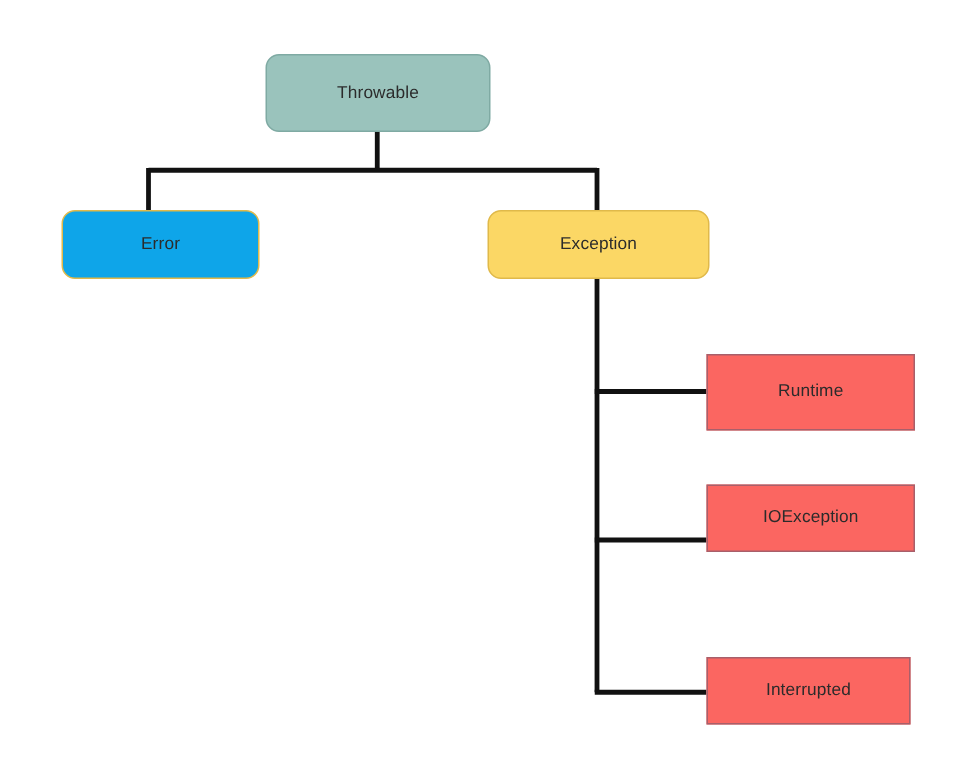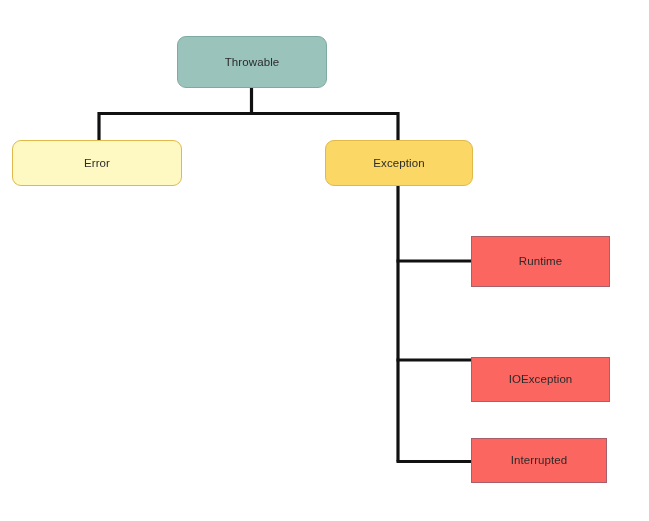--- a/index.html
+++ b/index.html
@@ -74,33 +74,33 @@
       <path d="M 396.5 360 L 471 360"></path>
 
       <path d="M 396.5 461.5 L 471 461.5"></path>
     </g>
   </svg>
 
   <div class="node node-rounded" style="left: 177px; top: 36px; width: 150px; height: 52px; background: rgb(154, 195, 188); border: 1px solid rgb(127, 170, 163); color: rgb(43, 43, 43);">
     <span class="node-label">Throwable</span>
   </div>
 
-  <div class="node node-rounded" style="left: 12px; top: 140px; width: 170px; height: 46px; background: #fef9c3; border: 1px solid rgb(224, 185, 74); color: rgb(43, 43, 43);">
+  <div class="node node-rounded" style="left: 41px; top: 140px; width: 132px; height: 46px; background: #0ea5e9; border: 1px solid rgb(224, 185, 74); color: rgb(43, 43, 43);">
     <span class="node-label">Error</span>
   </div>
 
   <div class="node node-rounded" style="left: 325px; top: 140px; width: 148px; height: 46px; background: rgb(251, 215, 101); border: 1px solid rgb(224, 185, 74); color: rgb(43, 43, 43); text-align: center;">
     <span class="node-label">Exception</span>
   </div>
 
   <div class="node node-sharp" style="left: 471px; top: 236px; width: 139px; height: 51px; background: rgb(251, 102, 97); border: 1px solid rgb(168, 95, 106); color: rgb(43, 43, 43); align-items: center;">
     <span class="node-label">Runtime</span>
   </div>
 
-  <div class="node node-sharp" style="left: 471px; top: 357px; width: 139px; height: 45px; background: rgb(251, 102, 97); border: 1px solid rgb(168, 95, 106); color: rgb(43, 43, 43);">
+  <div class="node node-sharp" style="left: 471px; top: 323px; width: 139px; height: 45px; background: rgb(251, 102, 97); border: 1px solid rgb(168, 95, 106); color: rgb(43, 43, 43);">
     <span class="node-label">IOException</span>
   </div>
 
   <div class="node node-sharp" style="left: 471px; top: 438px; width: 136px; height: 45px; background: rgb(251, 102, 97); border: 1px solid rgb(168, 95, 106); color: rgb(43, 43, 43);">
     <span class="node-label">Interrupted</span>
   </div>
 
 </div>
 
 </body></html>

